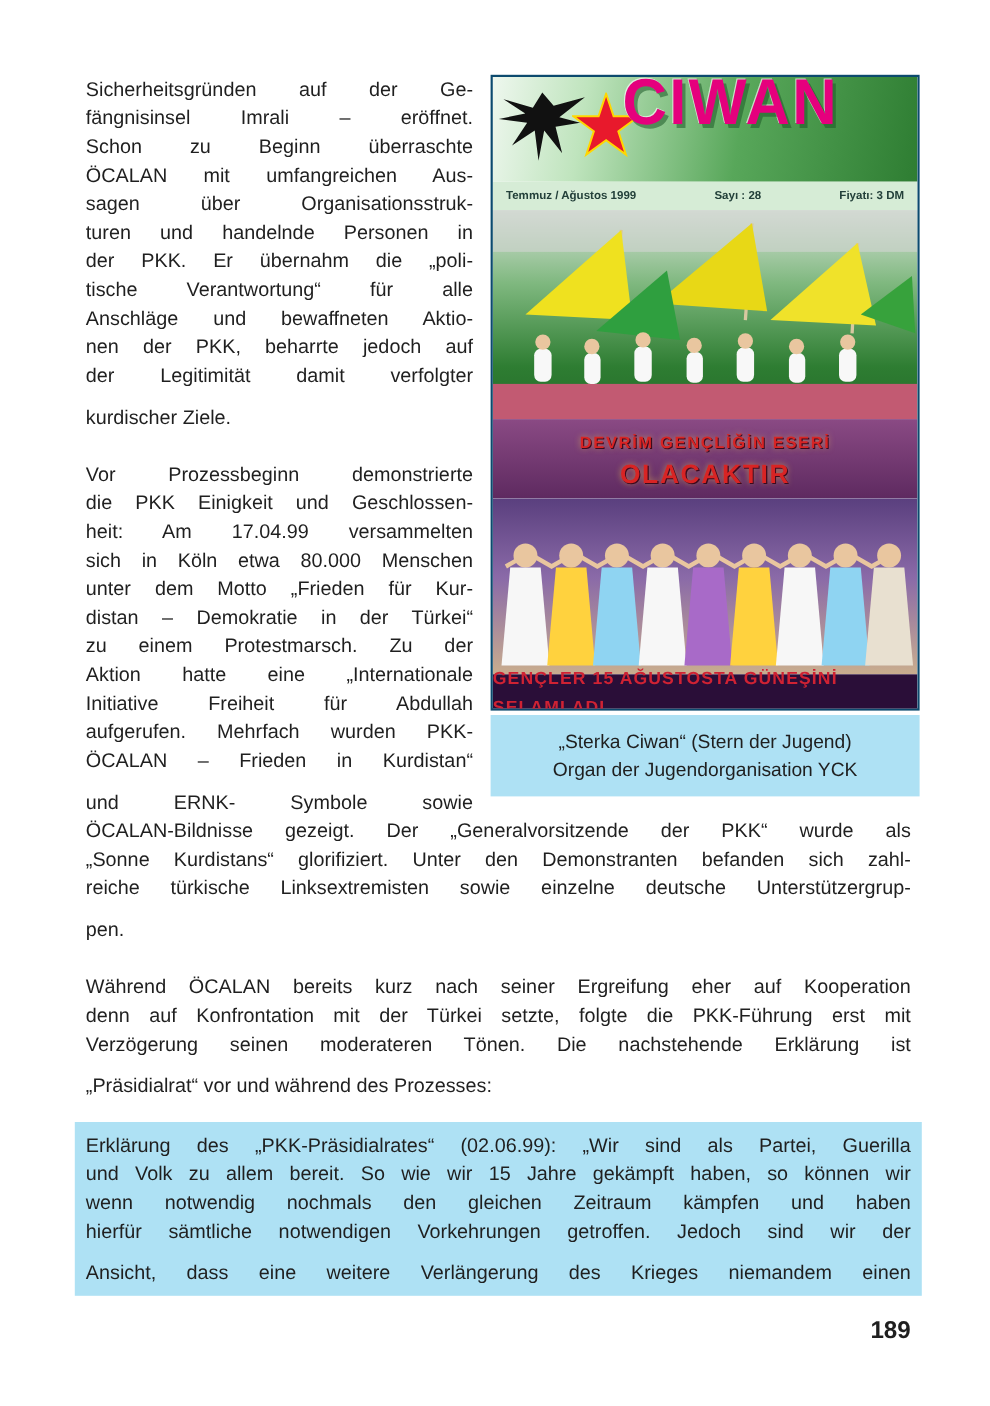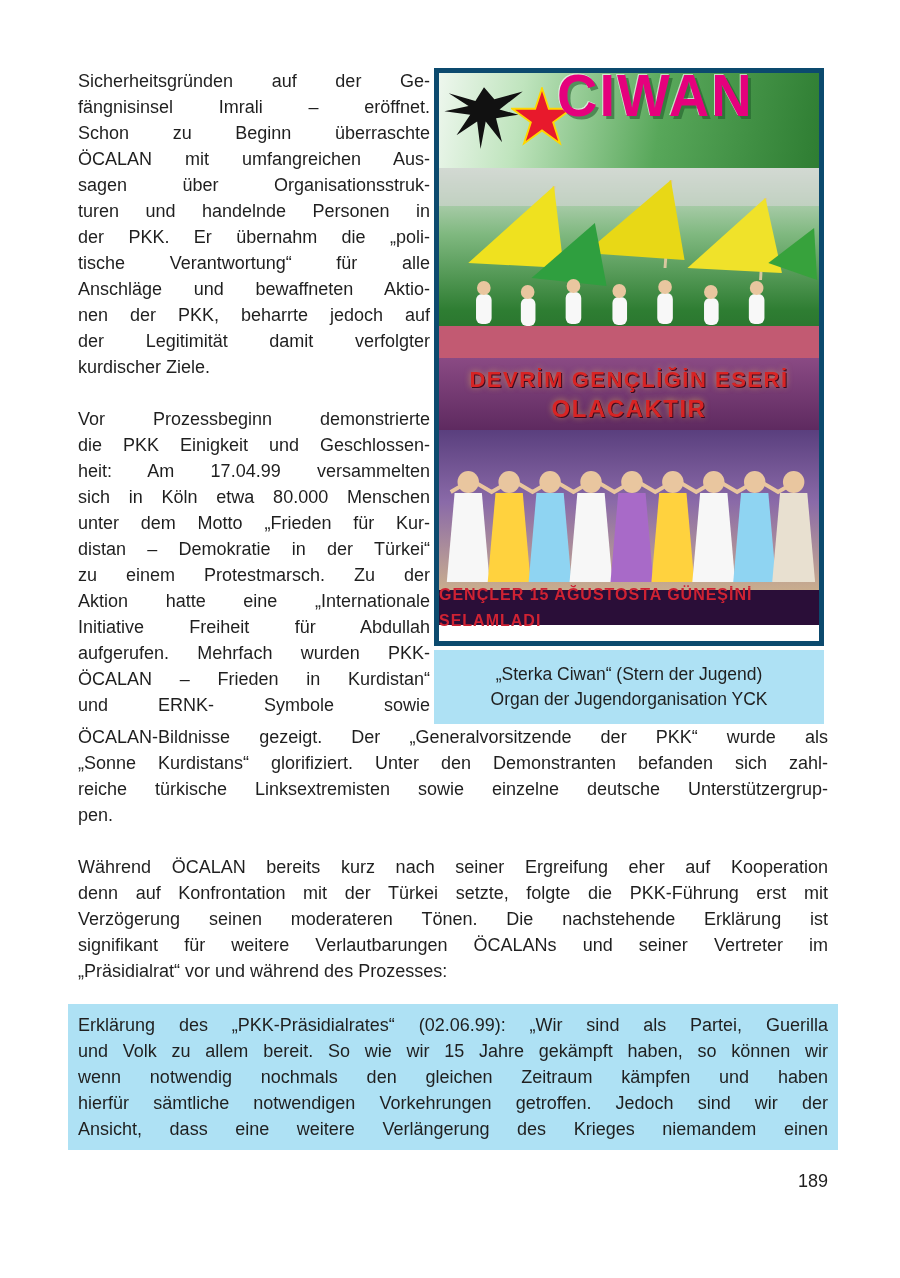--- a/index.html
+++ b/index.html
@@ -10,49 +10,50 @@
     overflow: hidden;
   }
   .page { position: relative; width: 900px; height: 1278px; }
   .content {
     position: absolute; left: 78px; top: 68px; width: 750px;
     font-size: 18px; line-height: 26px;
   }
 
   
   .tline { text-align: justify; text-align-last: justify; white-space: normal; }
-  .textblock .tline:last-child { text-align-last: left; }
+  .textblock .tline:last-child { text-align-last: left; margin-top: 12px; }
   .textblock.justify-all .tline:last-child { text-align-last: justify; }
 
-  .two-col { display: flex; gap: 4px; }
+  .two-col { display: flex; gap: 16px; }
   .col-left { width: 352px; flex: 0 0 352px; }
   .col-right { width: 390px; flex: 0 0 390px; margin: 0; padding: 0; }
 
   .parabreak { height: 26px; }
   .parabreak.small { height: 20px; }
 
   .full { width: 750px; }
 
   .highlight {
     background: var(--highlight, #aee1f4);
     padding: 8px 10px;
     margin-left: -10px;
     width: 750px;
   }
 
   .page-number {
     margin-top: 18px;
     text-align: right;
-    font-size: 18px;
+    font-size: 22px;
+    font-weight: bold;
   }
 
   
   .cover {
     width: 390px; height: 578px;
-    border: 5px solid #0c4a6e;
+    border: 2px solid #0c4a6e;
     box-sizing: border-box;
     display: flex; flex-direction: column;
     overflow: hidden;
     background: #ffffff;
   }
   .cover-top {
     position: relative; height: 95px; flex: 0 0 95px;
     background: linear-gradient(100deg, #eef7ee 0%, #bfe4bd 22%, #58a75a 58%, #2e7d32 100%);
     overflow: hidden;
   }
@@ -77,21 +78,21 @@
   .cover-slogan {
     height: 72px; flex: 0 0 72px;
     background: linear-gradient(180deg, #8a4a84, #5e2a60);
     display: flex; flex-direction: column; justify-content: center; align-items: center;
   }
   .slogan1, .slogan2 {
     font-weight: 800; letter-spacing: 1.5px;
     color: var(--slogan-red, #d82424);
     text-shadow: 1px 1px 0 #3c0a1e, 0 0 6px rgba(255,214,80,0.55);
   }
-  .slogan1 { font-size: 22px; line-height: 30px; }
+  .slogan1 { font-size: 15px; line-height: 30px; }
   .slogan2 { font-size: 24px; line-height: 28px; }
   .cover-photo2 { height: 160px; flex: 0 0 160px; }
   .cover-banner {
     height: 35px; flex: 0 0 35px;
     background: var(--banner-bg, #2a0e38);
     color: var(--banner-red, #cf2233);
     display: flex; align-items: center; justify-content: center;
     font-size: 16px; font-weight: 700; letter-spacing: 1px;
   }
   .caption {
@@ -148,20 +149,25 @@
           <div class="cover-top">
             <svg class="eagle" viewBox="0 0 100 90" aria-hidden="true">
               <path fill="#111111" d="M50 8 L62 22 L95 13 L68 34 L90 40 L64 44 L71 72 L52 48 L46 80 L42 48 L18 64 L34 40 L4 36 L32 30 L9 15 L40 24 Z"></path>
             </svg>
             <svg class="star" viewBox="0 0 100 100" aria-hidden="true">
               <polygon points="50,2 61,35 98,35 68,57 79,91 50,70 21,91 32,57 2,35 39,35" fill="#e8192c" stroke="#ffd700" stroke-width="3"></polygon>
             </svg>
             <div class="ciwan">CIWAN</div>
           </div>
 
+          <div class="cover-meta">
+            <span>Temmuz / Ağustos 1999</span>
+            <span>Sayı : 28</span>
+            <span>Fiyatı: 3 DM</span>
+          </div>
 
           <div class="cover-photo1">
             <svg viewBox="0 0 390 190" preserveAspectRatio="none" aria-hidden="true">
               <defs>
                 <linearGradient id="g1" x1="0" y1="0" x2="0" y2="1">
                   <stop offset="0" stop-color="#d9e2d9"></stop>
                   <stop offset="0.35" stop-color="#7fb87f"></stop>
                   <stop offset="0.75" stop-color="#2e7d32"></stop>
                   <stop offset="1" stop-color="#256b2a"></stop>
                 </linearGradient>
@@ -251,21 +257,20 @@
         <div class="tline">ÖCALAN-Bildnisse gezeigt. Der „Generalvorsitzende der PKK“ wurde als</div>
         <div class="tline">„Sonne Kurdistans“ glorifiziert. Unter den Demonstranten befanden sich zahl-</div>
         <div class="tline">reiche türkische Linksextremisten sowie einzelne deutsche Unterstützergrup-</div>
         <div class="tline">pen.</div>
       </div>
     <div class="parabreak"></div>
     <div class="textblock full">
         <div class="tline">Während ÖCALAN bereits kurz nach seiner Ergreifung eher auf Kooperation</div>
         <div class="tline">denn auf Konfrontation mit der Türkei setzte, folgte die PKK-Führung erst mit</div>
         <div class="tline">Verzögerung seinen moderateren Tönen. Die nachstehende Erklärung ist</div>
-        <div class="tline">signifikant für weitere Verlautbarungen ÖCALANs und seiner Vertreter im</div>
         <div class="tline">„Präsidialrat“ vor und während des Prozesses:</div>
       </div>
     <div class="parabreak small"></div>
     <div class="textblock full highlight justify-all">
         <div class="tline">Erklärung des „PKK-Präsidialrates“ (02.06.99): „Wir sind als Partei, Guerilla</div>
         <div class="tline">und Volk zu allem bereit. So wie wir 15 Jahre gekämpft haben, so können wir</div>
         <div class="tline">wenn notwendig nochmals den gleichen Zeitraum kämpfen und haben</div>
         <div class="tline">hierfür sämtliche notwendigen Vorkehrungen getroffen. Jedoch sind wir der</div>
         <div class="tline">Ansicht, dass eine weitere Verlängerung des Krieges niemandem einen</div>
       </div>

